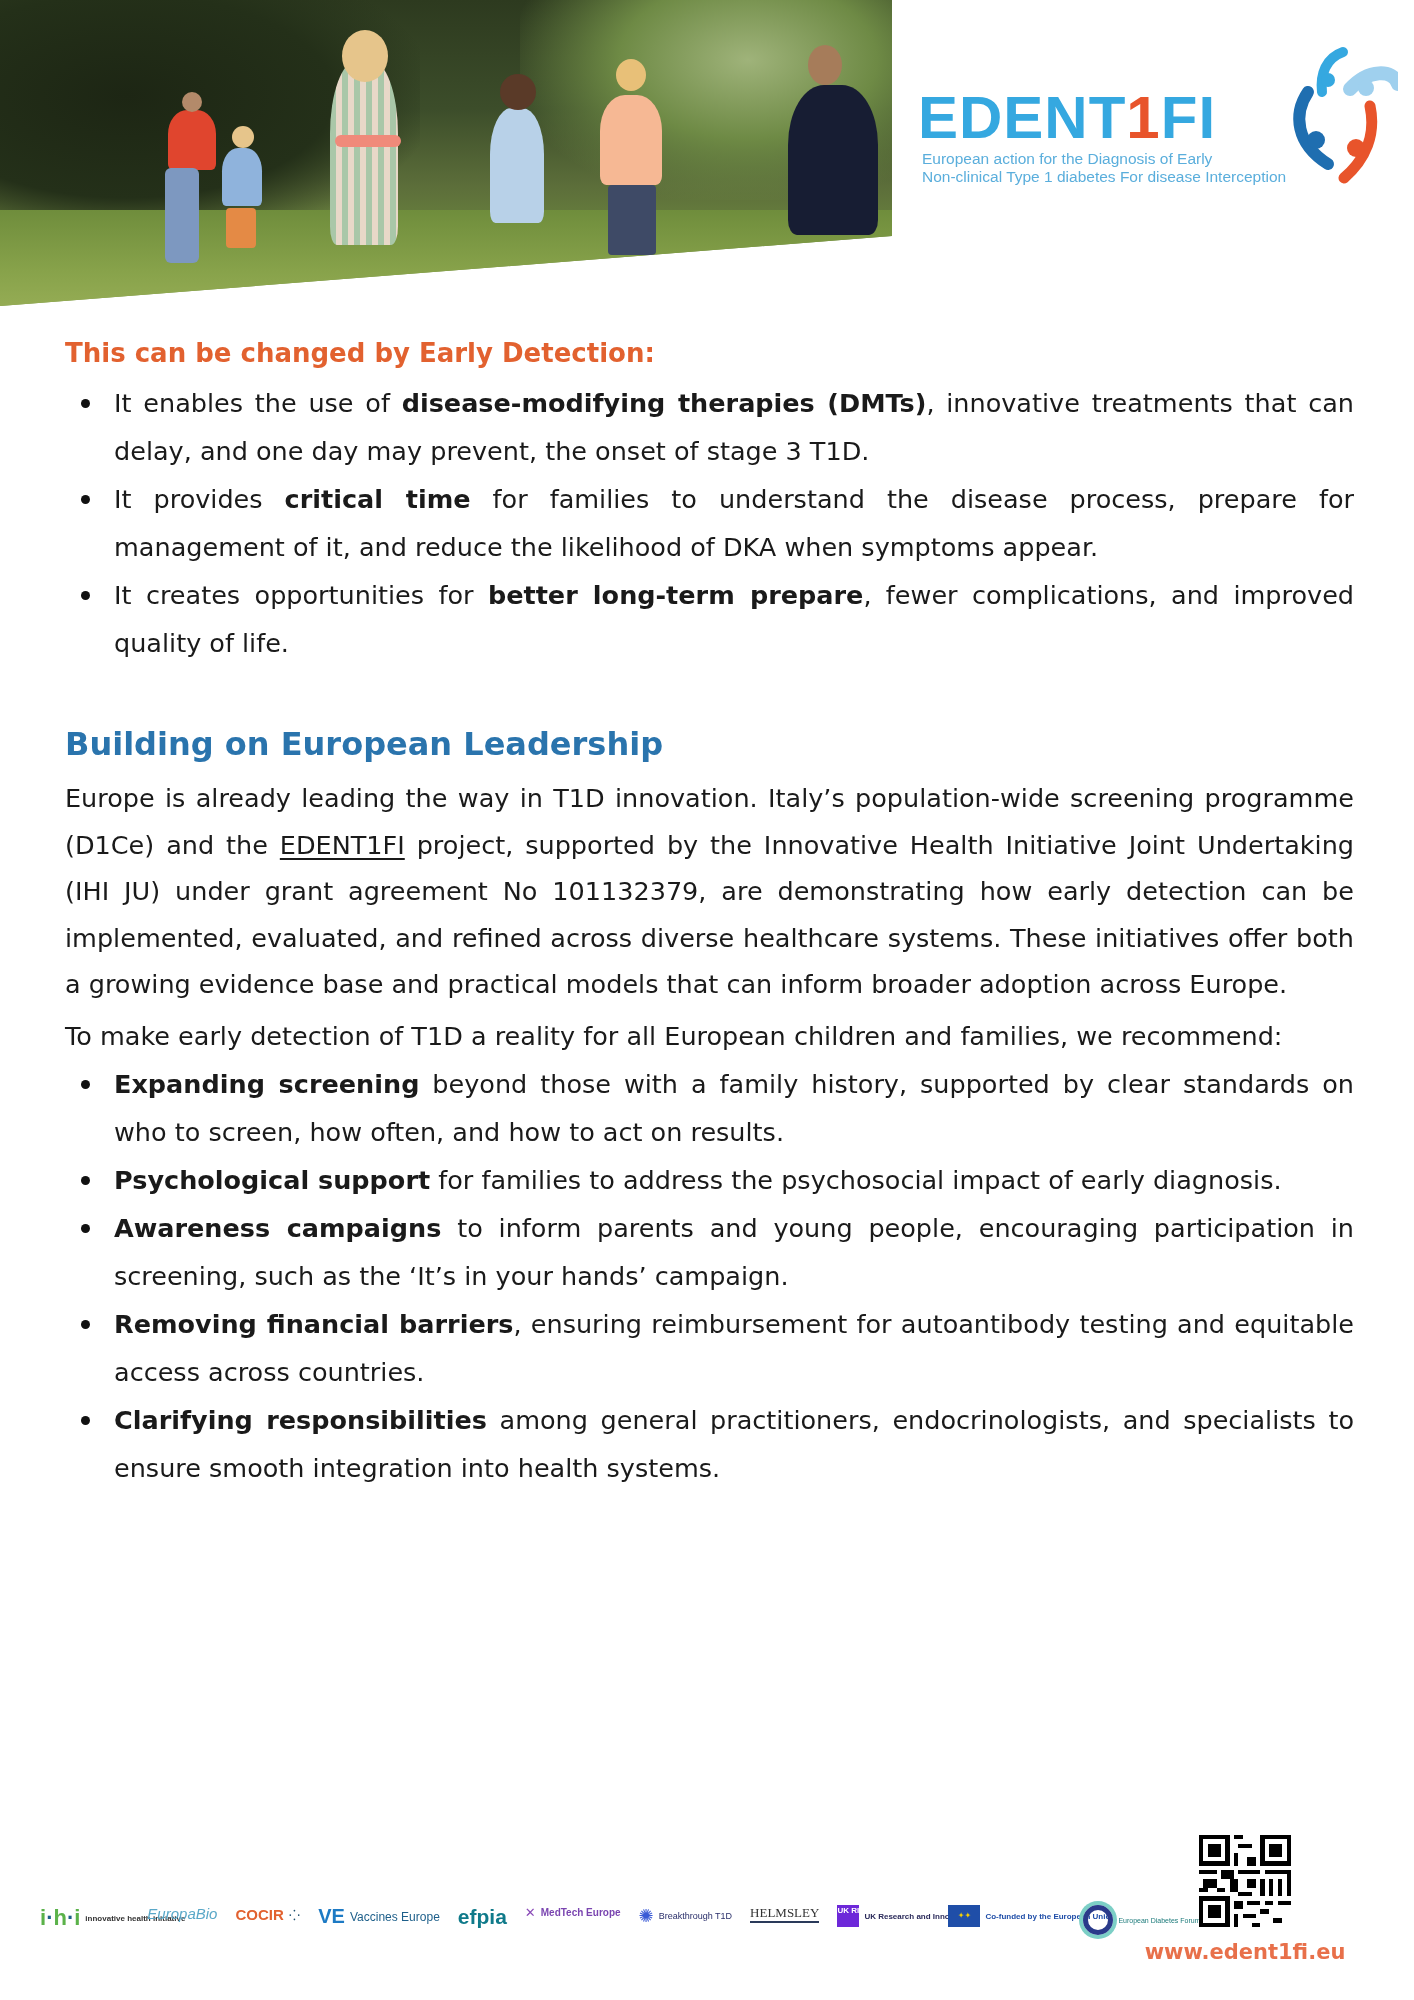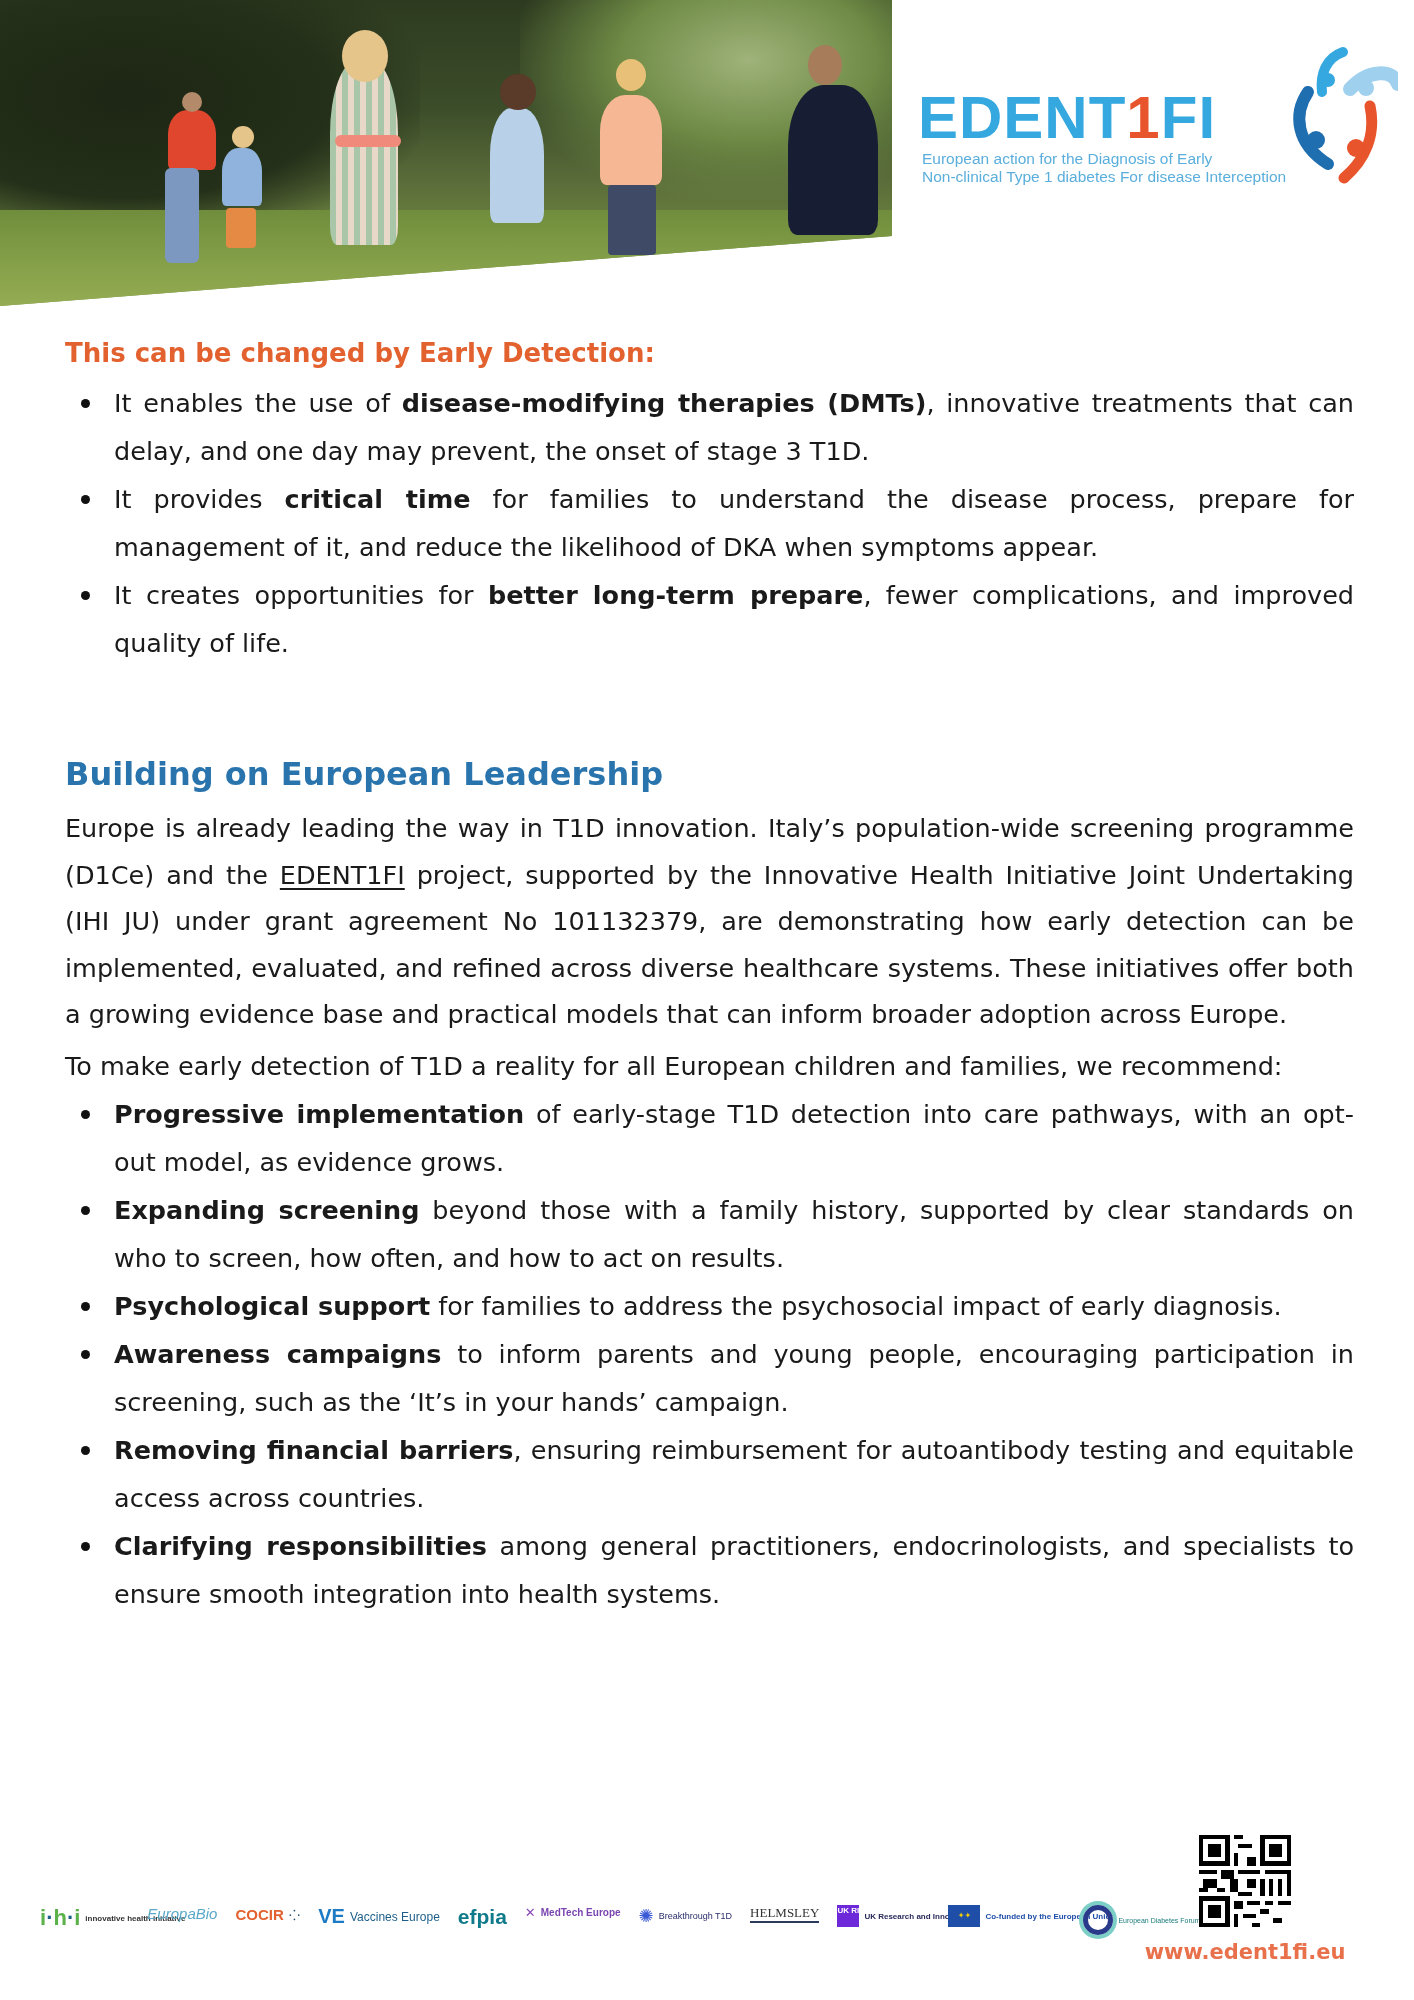--- a/index.html
+++ b/index.html
@@ -101,26 +101,25 @@
 
 <div class="content">
 
   <h2 class="h-orange">This can be changed by Early Detection:</h2>
   <ul class="bullets" style="margin-top:6px;">
     <li><span>It enables the use of </span><b>disease-modifying therapies (DMTs)</b><span>, innovative treatments that can delay, and one day may prevent, the onset of stage 3 T1D.</span></li>
     <li><span>It provides </span><b>critical time</b><span> for families to understand the disease process, prepare for management of it, and reduce the likelihood of DKA when symptoms appear.</span></li>
     <li><span>It creates opportunities for </span><b>better long-term prepare</b><span>, fewer complications, and improved quality of life.</span></li>
   </ul>
 
-  <h2 class="h-blue" style="margin-top:84px;">Building on European Leadership</h2>
+  <h2 class="h-blue" style="margin-top:54px;">Building on European Leadership</h2>
   <p class="para" style="margin-top:8px;"><span>Europe is already leading the way in T1D innovation. Italy’s population-wide screening programme (D1Ce) and the </span><a class="link-u">EDENT1FI</a><span> project, supported by the Innovative Health Initiative Joint Undertaking (IHI JU) under grant agreement No 101132379, are demonstrating how early detection can be implemented, evaluated, and refined across diverse healthcare systems. These initiatives offer both a growing evidence base and practical models that can inform broader adoption across Europe.</span></p>
 
   <p class="text" style="margin-top:4px; text-align:left;">To make early detection of T1D a reality for all European children and families, we recommend:</p>
   <ul class="bullets">
-    <li><b>Progressive implementation</b><span> of early-stage T1D detection into care pathways, with an opt-out model, as evidence grows.</span></li>
     <li><b>Expanding screening</b><span> beyond those with a family history, supported by clear standards on who to screen, how often, and how to act on results.</span></li>
     <li><b>Psychological support</b><span> for families to address the psychosocial impact of early diagnosis.</span></li>
     <li><b>Awareness campaigns</b><span> to inform parents and young people, encouraging participation in screening, such as the ‘It’s in your hands’ campaign.</span></li>
     <li><b>Removing financial barriers</b><span>, ensuring reimbursement for autoantibody testing and equitable access across countries.</span></li>
     <li><b>Clarifying responsibilities</b><span> among general practitioners, endocrinologists, and specialists to ensure smooth integration into health systems.</span></li>
   </ul>
 </div>
 
 <div class="partners">
   <div class="plogo">

